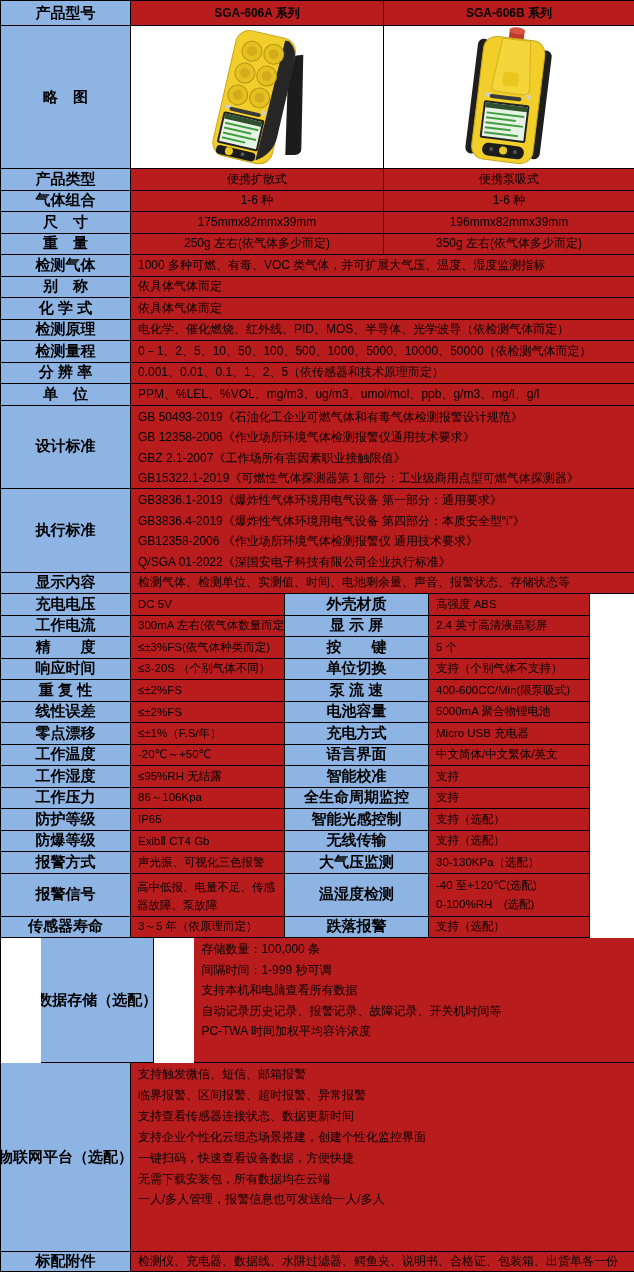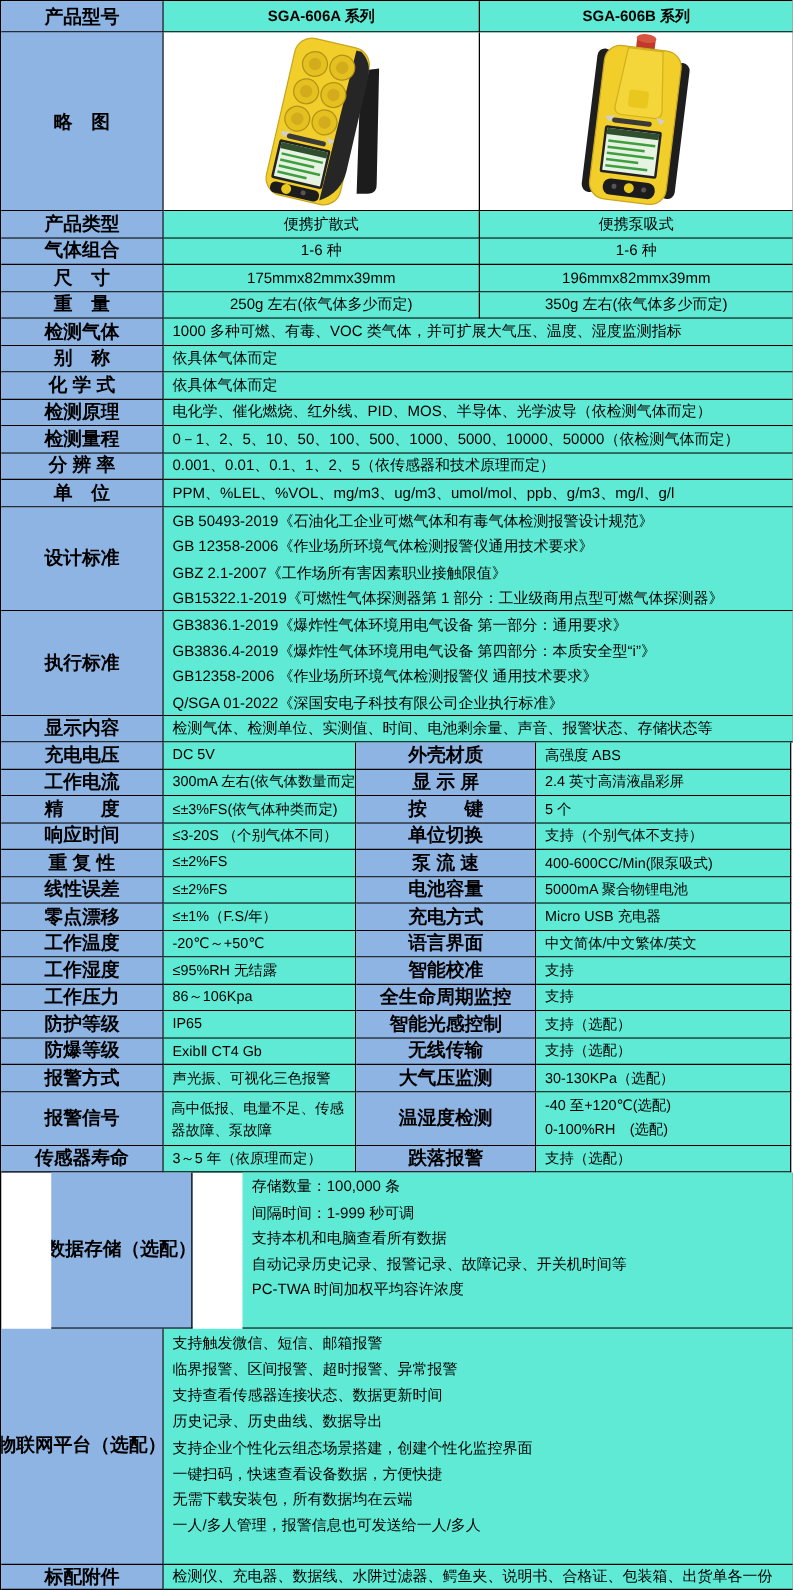--- a/index.html
+++ b/index.html
@@ -11,25 +11,25 @@
   }
   .tbl { width:635px; border-left:1px solid #000; border-top:1px solid #000; }
   .row { display:flex; }
   .cell {
     border-right:1px solid #000;
     border-bottom:1px solid #000;
     display:flex; align-items:center; justify-content:center;
     font-size:12px; overflow:hidden; white-space:nowrap;
   }
   .lab { background:#8EB4E3; font-weight:bold; font-size:15px; }
-  .val { background:#5eead4; }
+  .val { background:#b91c1c; }
   .white { background:#ffffff; }
   .left { justify-content:flex-start; padding-left:7px; padding-right:17px; }
   .c0 { width:130px; } .cA { width:253px; } .cB { width:251px; } .cF { width:504px; }
-  .q1 { width:154px; } .q2 { width:144px; } .q3 { width:204px; }
+  .q1 { width:154px; } .q2 { width:144px; } .q3 { width:161px; }
   .qv { font-size:11.5px; }
   .h-head { height:25px; } .h-img { height:143px; }
   .h1 { height:21.5px; }
   .h-std { height:83.5px; }
   .h-alarm { height:43px; }
   .h-store { height:125px;margin-left:40px; }
   .h-iot { height:189px; }
   .h-acc { height:20px; }
   .ml {
     display:block; padding:1px 4px 0 7px;
@@ -319,21 +319,20 @@
 
   <div class="row">
     <div class="cell lab c0 h-iot lab2">
       <div>物联网平台</div>
       <div>（选配）</div>
     </div>
     <div class="cell val cF h-iot ml">
       <div class="line">支持触发微信、短信、邮箱报警</div>
       <div class="line">临界报警、区间报警、超时报警、异常报警</div>
       <div class="line">支持查看传感器连接状态、数据更新时间</div>
-      <div class="line">历史记录、历史曲线、数据导出</div>
       <div class="line">支持企业个性化云组态场景搭建，创建个性化监控界面</div>
       <div class="line">一键扫码，快速查看设备数据，方便快捷</div>
       <div class="line">无需下载安装包，所有数据均在云端</div>
       <div class="line">一人/多人管理，报警信息也可发送给一人/多人</div>
     </div>
   </div>
 
   <div class="row">
     <div class="cell lab c0 h-acc">标配附件</div>
     <div class="cell val cF h-acc left">检测仪、充电器、数据线、水阱过滤器、鳄鱼夹、说明书、合格证、包装箱、出货单各一份</div>

